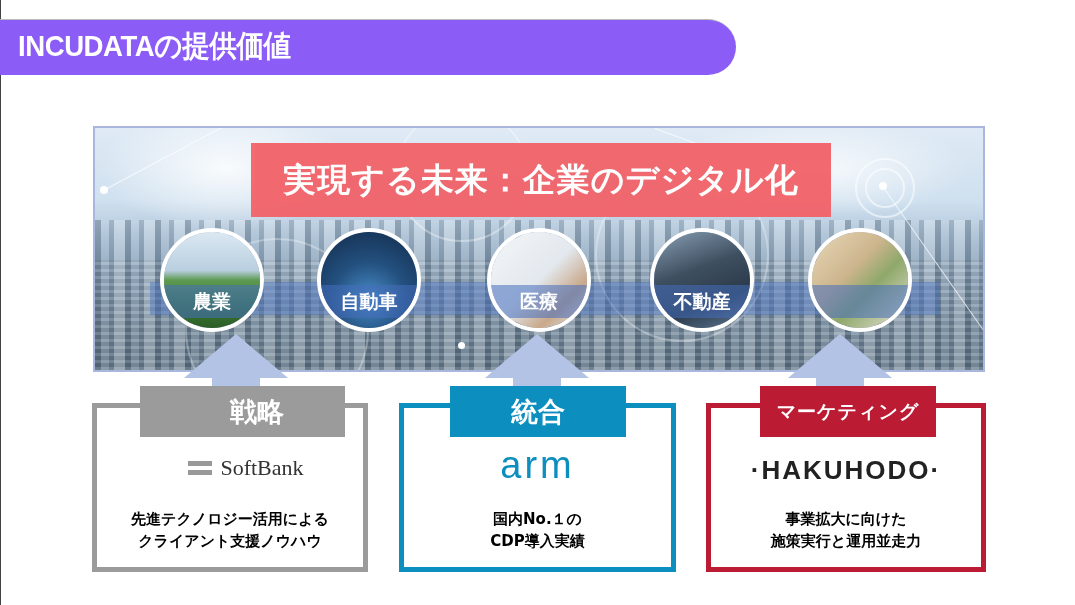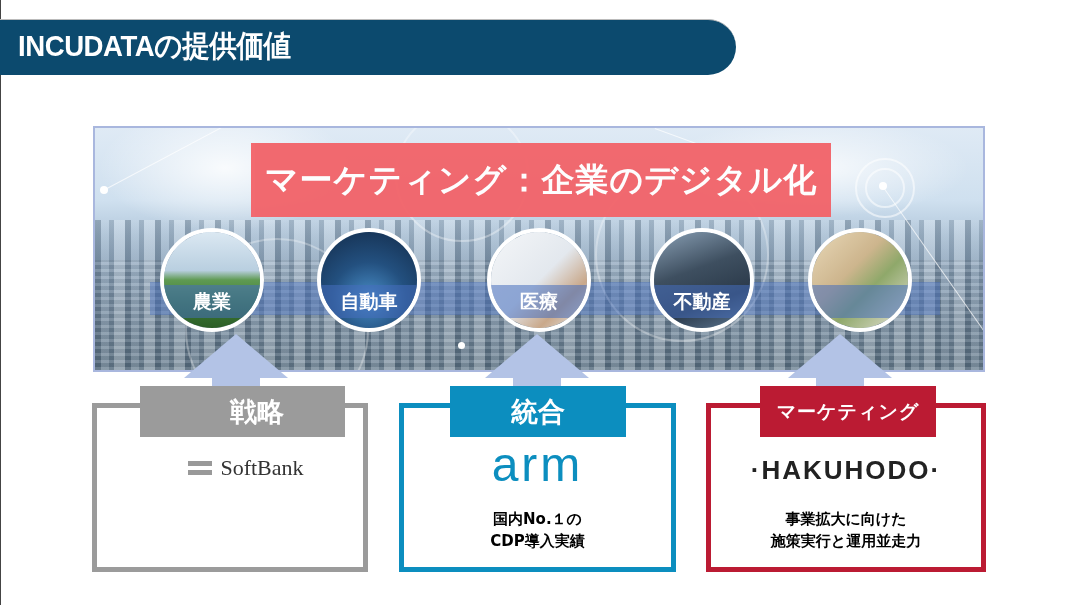--- a/index.html
+++ b/index.html
@@ -1,18 +1,18 @@
 <!DOCTYPE html>
 <html><head>
 <meta charset="utf-8">
 <style>
   html,body{margin:0;padding:0;}
   body{width:1075px;height:605px;position:relative;overflow:hidden;background:#ffffff;font-family:"DejaVu Sans","Liberation Sans",sans-serif;}
   .left-rule{position:absolute;left:0;top:0;width:1px;height:605px;background:#444;}
-  .title-bar{position:absolute;left:0;top:19px;width:736px;height:56px;background:#0c4a6e;border-radius:0 28px 28px 0;border-top:1px solid #bbb;box-sizing:border-box;}
+  .title-bar{position:absolute;left:0;top:19px;width:736px;height:56px;background:#8b5cf6;border-radius:0 28px 28px 0;border-top:1px solid #bbb;box-sizing:border-box;}
   .title-text{position:absolute;left:18px;top:4px;color:#fff;font-family:"Liberation Sans","DejaVu Sans",sans-serif;font-weight:bold;font-size:30px;line-height:44px;letter-spacing:-0.5px;transform:scaleX(0.92);transform-origin:left center;}
 
   .hero{position:absolute;left:93px;top:126px;width:892px;height:246px;box-sizing:border-box;border:2px solid #a9b7de;overflow:hidden;
     background:
       radial-gradient(ellipse 180px 90px at 130px 40px, rgba(255,255,255,0.85), rgba(255,255,255,0) 70%),
       radial-gradient(ellipse 220px 70px at 720px 40px, rgba(255,255,255,0.8), rgba(255,255,255,0) 70%),
       linear-gradient(180deg,#dfeaf5 0%,#cfe0ef 30%,#a8bfd4 50%,#8aa3ba 65%,#7c93a8 80%,#6e8597 100%);}
   .city{position:absolute;left:0;bottom:0;width:100%;height:150px;
     background:
       repeating-linear-gradient(90deg, rgba(60,80,100,0.35) 0 6px, rgba(200,215,230,0.25) 6px 14px, rgba(90,110,130,0.3) 14px 19px, rgba(230,238,245,0.35) 19px 30px),
@@ -58,21 +58,21 @@
   <div class="ring" style="left:300px;top:-20px;width:130px;height:130px;border-color:rgba(255,255,255,0.35);"></div>
   <div class="ring" style="left:90px;top:110px;width:180px;height:180px;border-color:rgba(255,255,255,0.3);"></div>
   <div class="ring" style="left:500px;top:40px;width:170px;height:170px;border-color:rgba(255,255,255,0.3);"></div>
   <div class="node" style="left:5px;top:58px;"></div>
   <div class="node" style="left:363px;top:214px;width:7px;height:7px;"></div>
   <div class="net-line" style="left:8px;top:62px;width:160px;transform:rotate(-28deg);"></div>
   <div class="net-line" style="left:788px;top:58px;width:200px;transform:rotate(55deg);"></div>
   <div class="net-line" style="left:560px;top:0;width:150px;transform:rotate(20deg);"></div>
 
   <div class="banner">
-    <div class="banner-text">マーケティング：企業のデジタル化</div>
+    <div class="banner-text">実現する未来：企業のデジタル化</div>
   </div>
 
   <div class="band"></div>
 
   <div class="circle" style="left:65px;">
     <div class="photo" style="background:linear-gradient(180deg,#dbe8f2 0%,#b9cfe0 40%,#5f9a52 50%,#3d7a35 75%,#2c5e27 100%);"></div>
     <div class="label-strip"></div>
     <div class="label">農業</div>
   </div>
   <div class="circle" style="left:222px;">
@@ -106,25 +106,29 @@
 </div>
 <div>
   <div class="arrow-head" style="left:788px;top:334px;"></div>
   <div class="arrow-shaft" style="left:816px;top:377px;height:10px;"></div>
 </div>
 
 <div class="card" style="left:92px;width:276px;border-color:#9b9b9b;">
   <div class="logo" style="top:47px;padding-left:32px;">
     <span style="display:inline-block;vertical-align:middle;width:24px;height:14px;margin-right:8px;border-top:5px solid #999;border-bottom:5px solid #999;box-sizing:border-box;"></span><span style="font-family:'Liberation Serif','DejaVu Serif',serif;font-size:22px;color:#333;vertical-align:middle;">SoftBank</span>
   </div>
+  <div class="card-desc" style="top:100px;">
+    <div>先進テクノロジー活用による</div>
+    <div>クライアント支援ノウハウ</div>
+  </div>
 </div>
 <div class="card-tab" style="left:140px;width:176px;background:#9b9b9b;font-size:27px;padding-left:29px;">戦略</div>
 
 <div class="card" style="left:399px;width:277px;border-color:#0c8ebf;">
-  <div class="logo" style="top:37px;font-family:'Liberation Sans','DejaVu Sans',sans-serif;font-size:48px;color:#0c8ebf;letter-spacing:3px;line-height:40px;">arm</div>
+  <div class="logo" style="top:37px;font-family:'Liberation Sans','DejaVu Sans',sans-serif;font-size:38px;color:#0c8ebf;letter-spacing:3px;line-height:40px;">arm</div>
   <div class="card-desc" style="top:100px;">
     <div>国内No.１の</div>
     <div>CDP導入実績</div>
   </div>
 </div>
 <div class="card-tab" style="left:450px;width:176px;background:#0c8ebf;font-size:27px;">統合</div>
 
 <div class="card" style="left:706px;width:280px;border-color:#bb1b33;">
   <div class="logo" style="top:47px;font-family:'Liberation Sans','DejaVu Sans',sans-serif;font-size:26px;font-weight:bold;color:#222;letter-spacing:2px;">·HAKUHODO·</div>
   <div class="card-desc" style="top:100px;">

